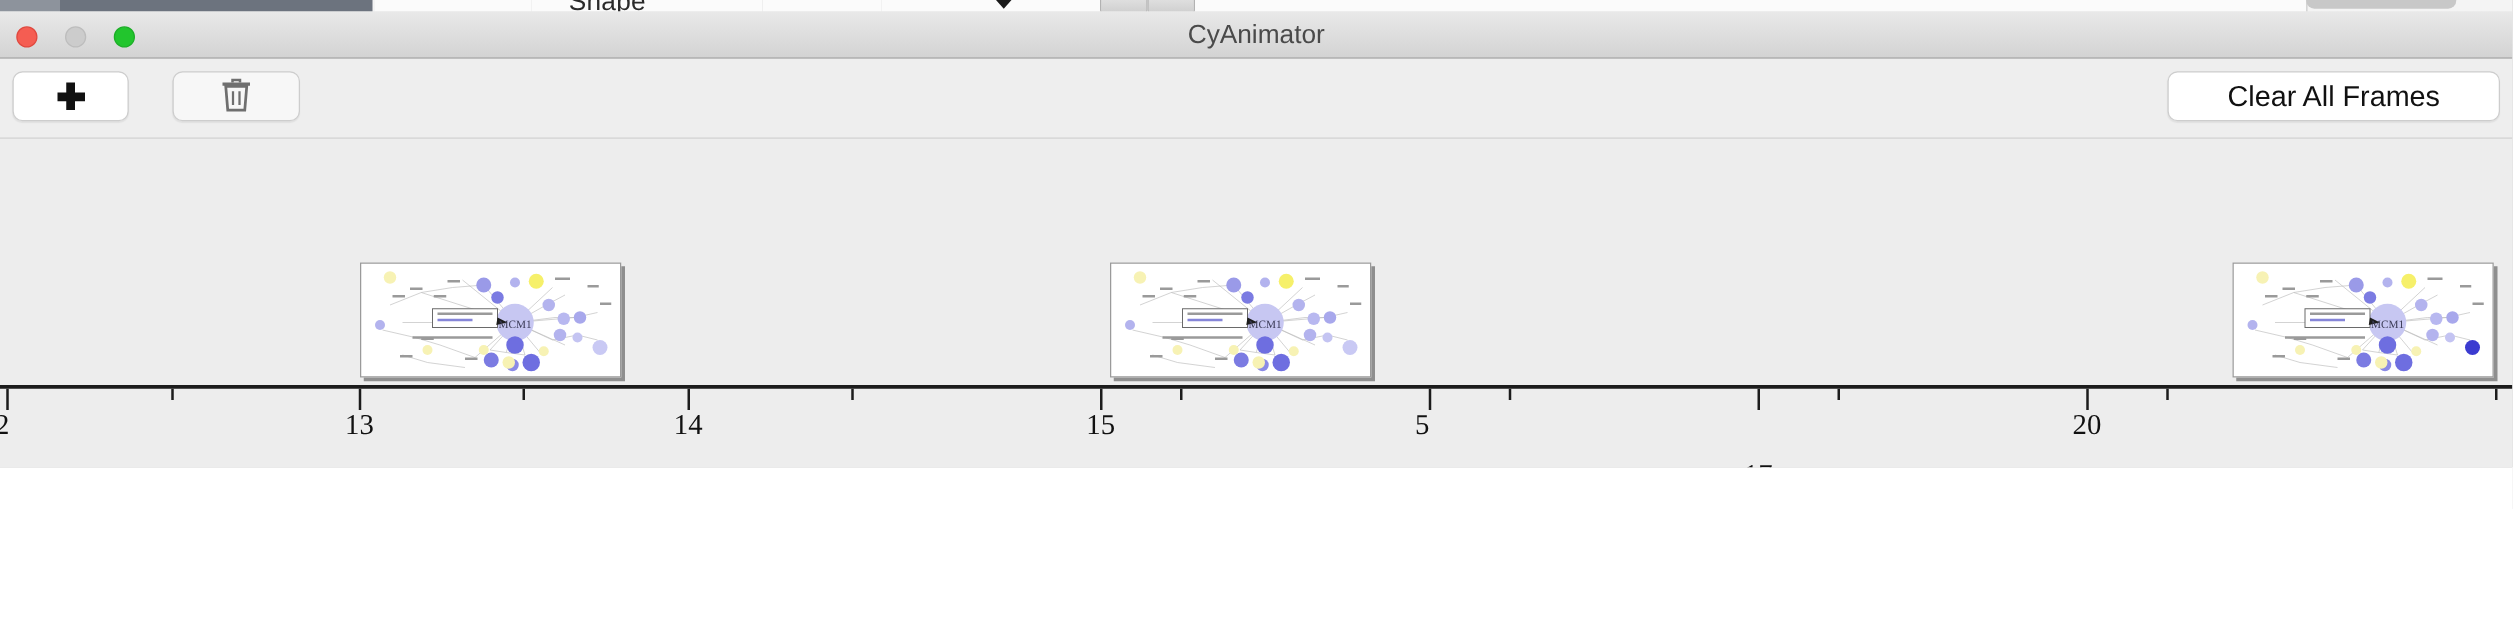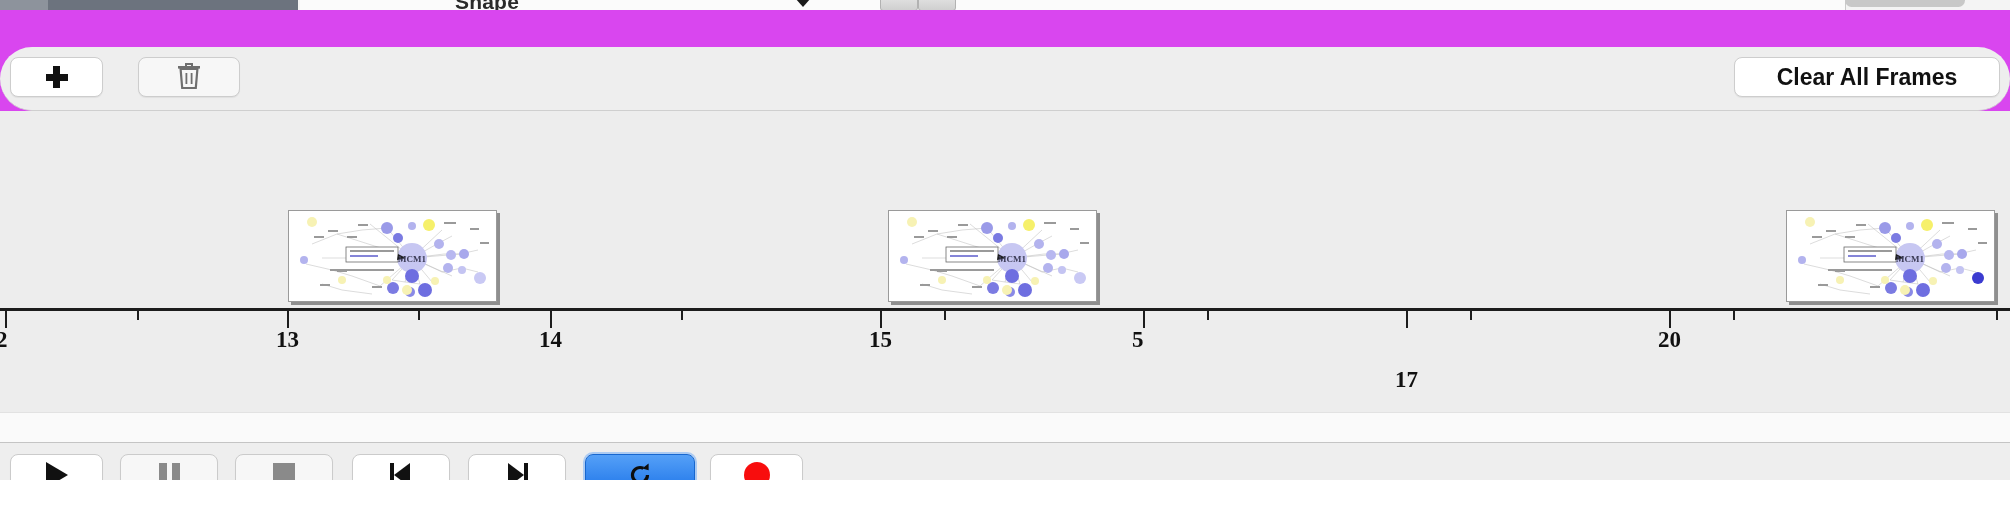--- a/index.html
+++ b/index.html
@@ -7,24 +7,23 @@
     padding: 0;
     background: #ffffff;
   }
   body {
     font-family: "Liberation Sans", sans-serif;
     -webkit-font-smoothing: antialiased;
   }
   #app {
     position: relative;
     width: 2010px;
-    height: 480px;
+    height: 374px;
     overflow: hidden;
-    background: #d946ef;
-    font-weight: bold;
+    background: #a3a3a3;
   }
 
   
   .bg-strip {
     position: absolute;
     left: 0; top: 0;
     width: 2010px; height: 10px;
     background: #f4f4f4;
     overflow: hidden;
   }
@@ -108,21 +107,20 @@
   }
 
   
   .toolbar {
     position: absolute;
     left: 0; top: 47px;
     width: 2010px; height: 64px;
     background: #eeeeee;
     border-bottom: 1px solid #cfcfcf;
     box-sizing: border-box;
-    border-radius: 32px;
   }
   .tb-btn {
     position: absolute;
     box-sizing: border-box;
     border: 1px solid #cdcdcd;
     border-radius: 8px;
     background: #ffffff;
     display: flex;
     align-items: center;
     justify-content: center;
@@ -307,20 +305,26 @@
     <div class="bg-cell" style="left:1080px;width:160px;"></div>
     <div class="bg-cell" style="left:1240px;width:200px;"></div>
     <div class="bg-cell" style="left:1440px;width:405px;"></div>
     <div class="bg-shape-text">Shape</div>
     <div class="bg-tri"></div>
     <div class="bg-btn" style="left:880px;"></div>
     <div class="bg-btn" style="left:918px;"></div>
     <div class="bg-scroll"></div>
   </div>
 
+  <div class="titlebar">
+    <div class="window-title">CyAnimator</div>
+    <div class="traffic close"></div>
+    <div class="traffic min"></div>
+    <div class="traffic zoom"></div>
+  </div>
 
   <div class="toolbar">
     <div class="tb-btn btn-add">
       <span class="plus-icon"></span>
     </div>
     <div class="tb-btn muted btn-del">
       <svg width="26" height="30" viewBox="0 0 26 30">
         <rect x="2" y="4" width="22" height="2.6" fill="#6f6f6f"></rect>
         <path d="M10 4 v-2 h6 v2" fill="none" stroke="#6f6f6f" stroke-width="2"></path>
         <path d="M4.6 7 h16.8 l-1.6 19 h-13.6 z" fill="none" stroke="#6f6f6f" stroke-width="2.2"></path>

